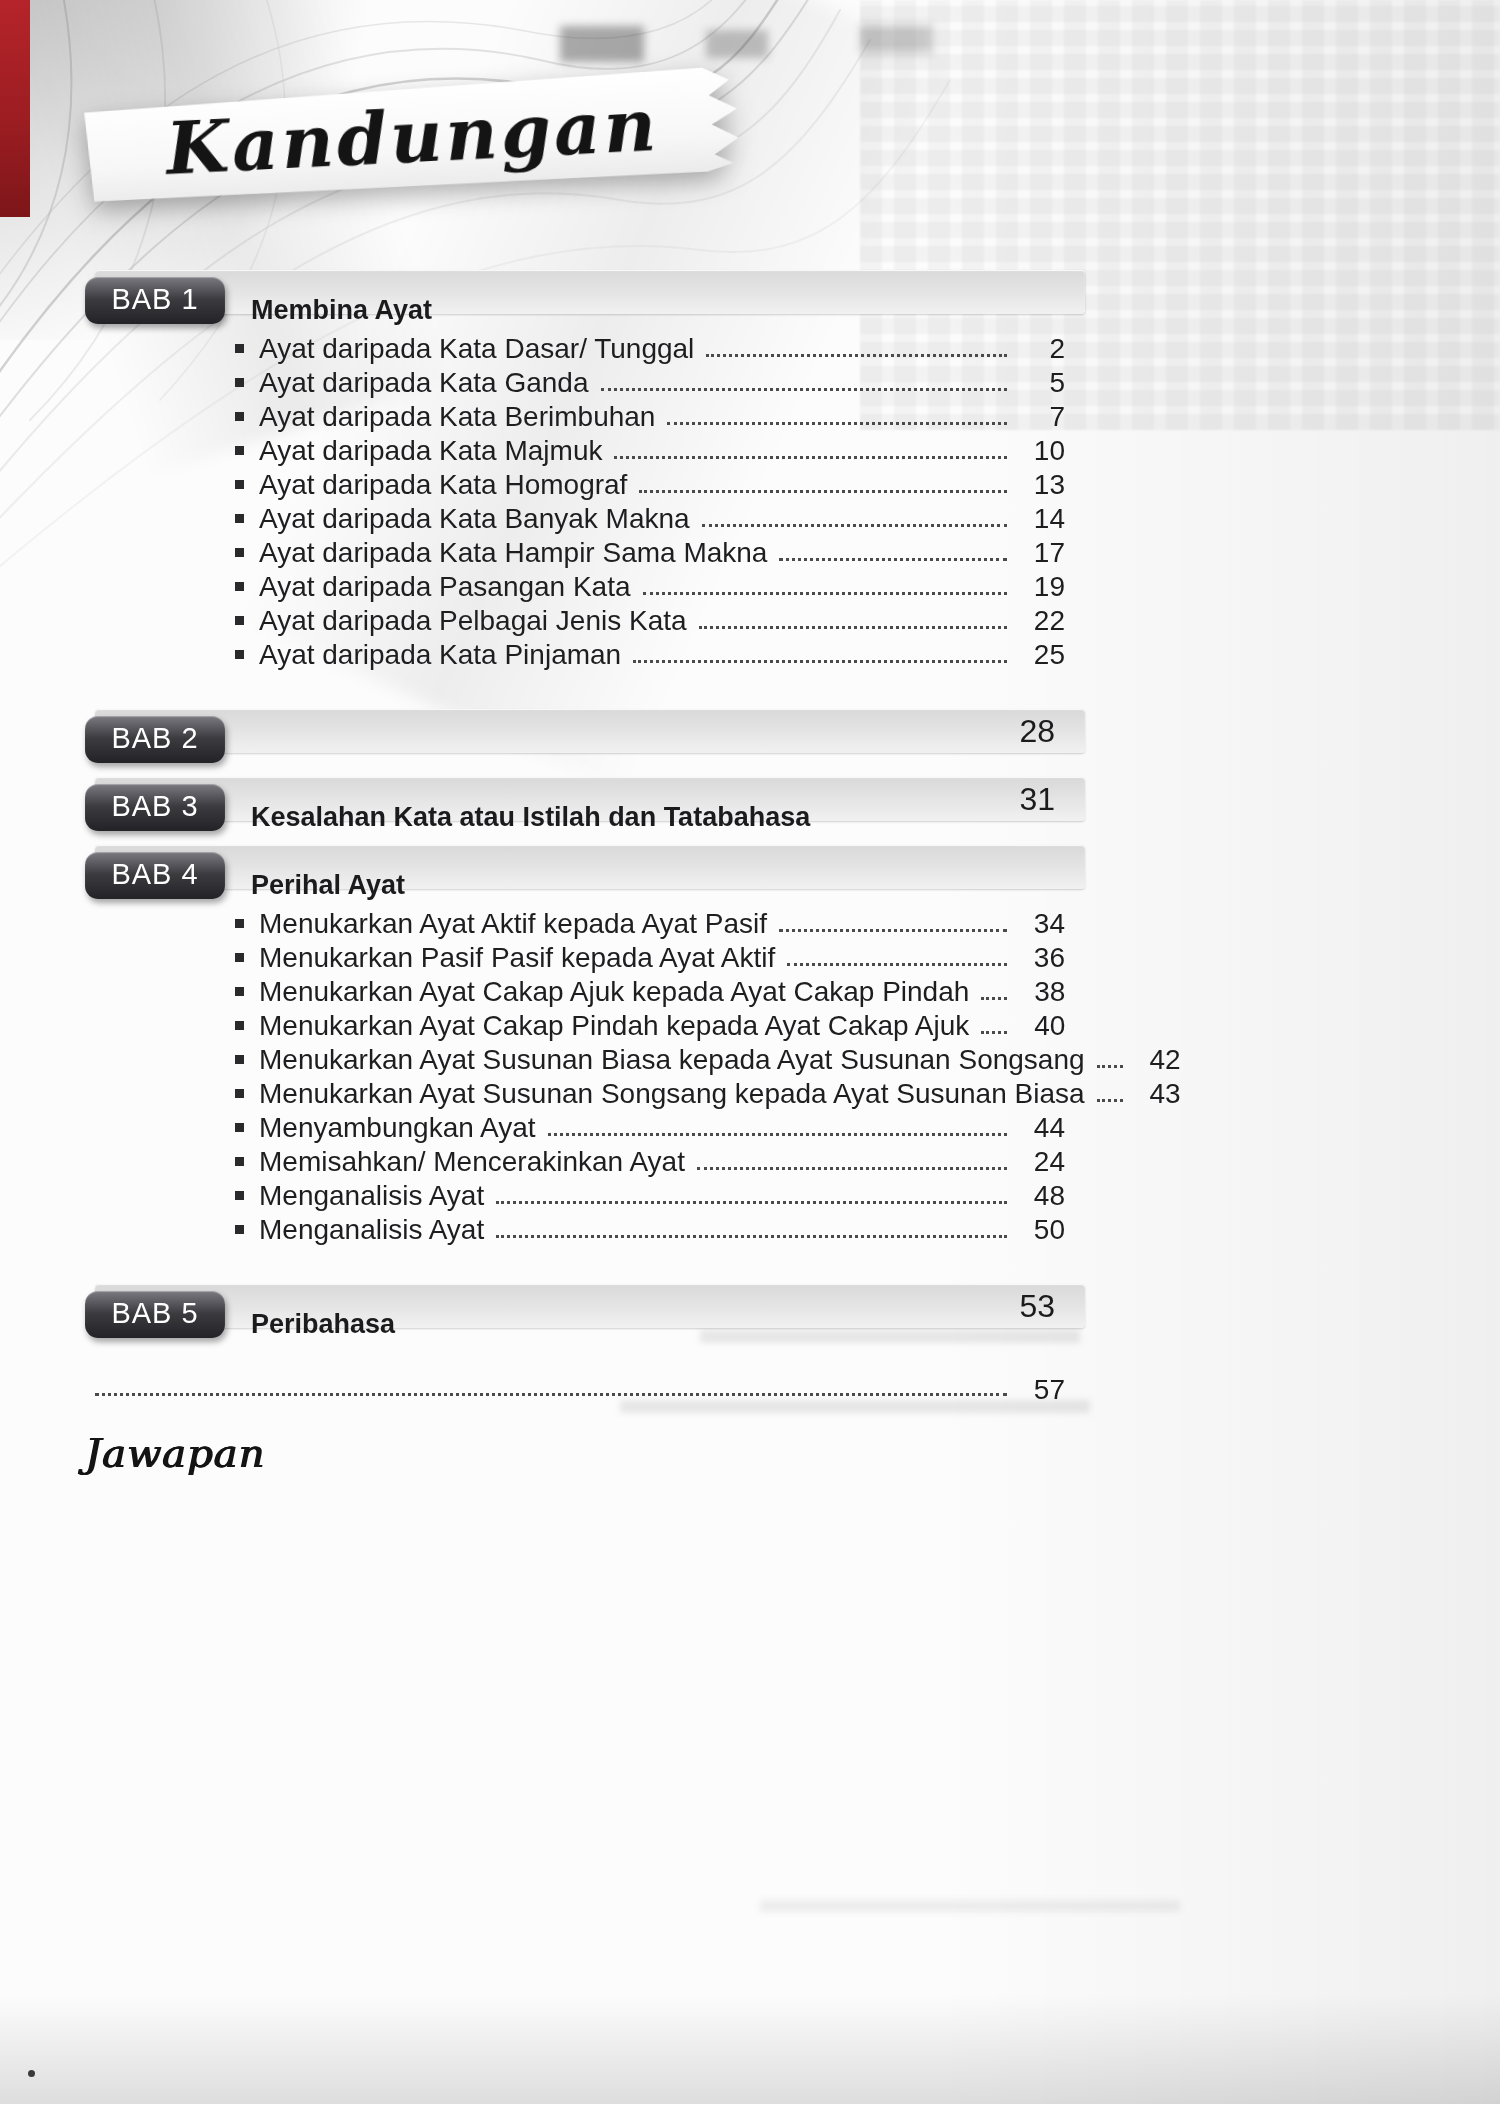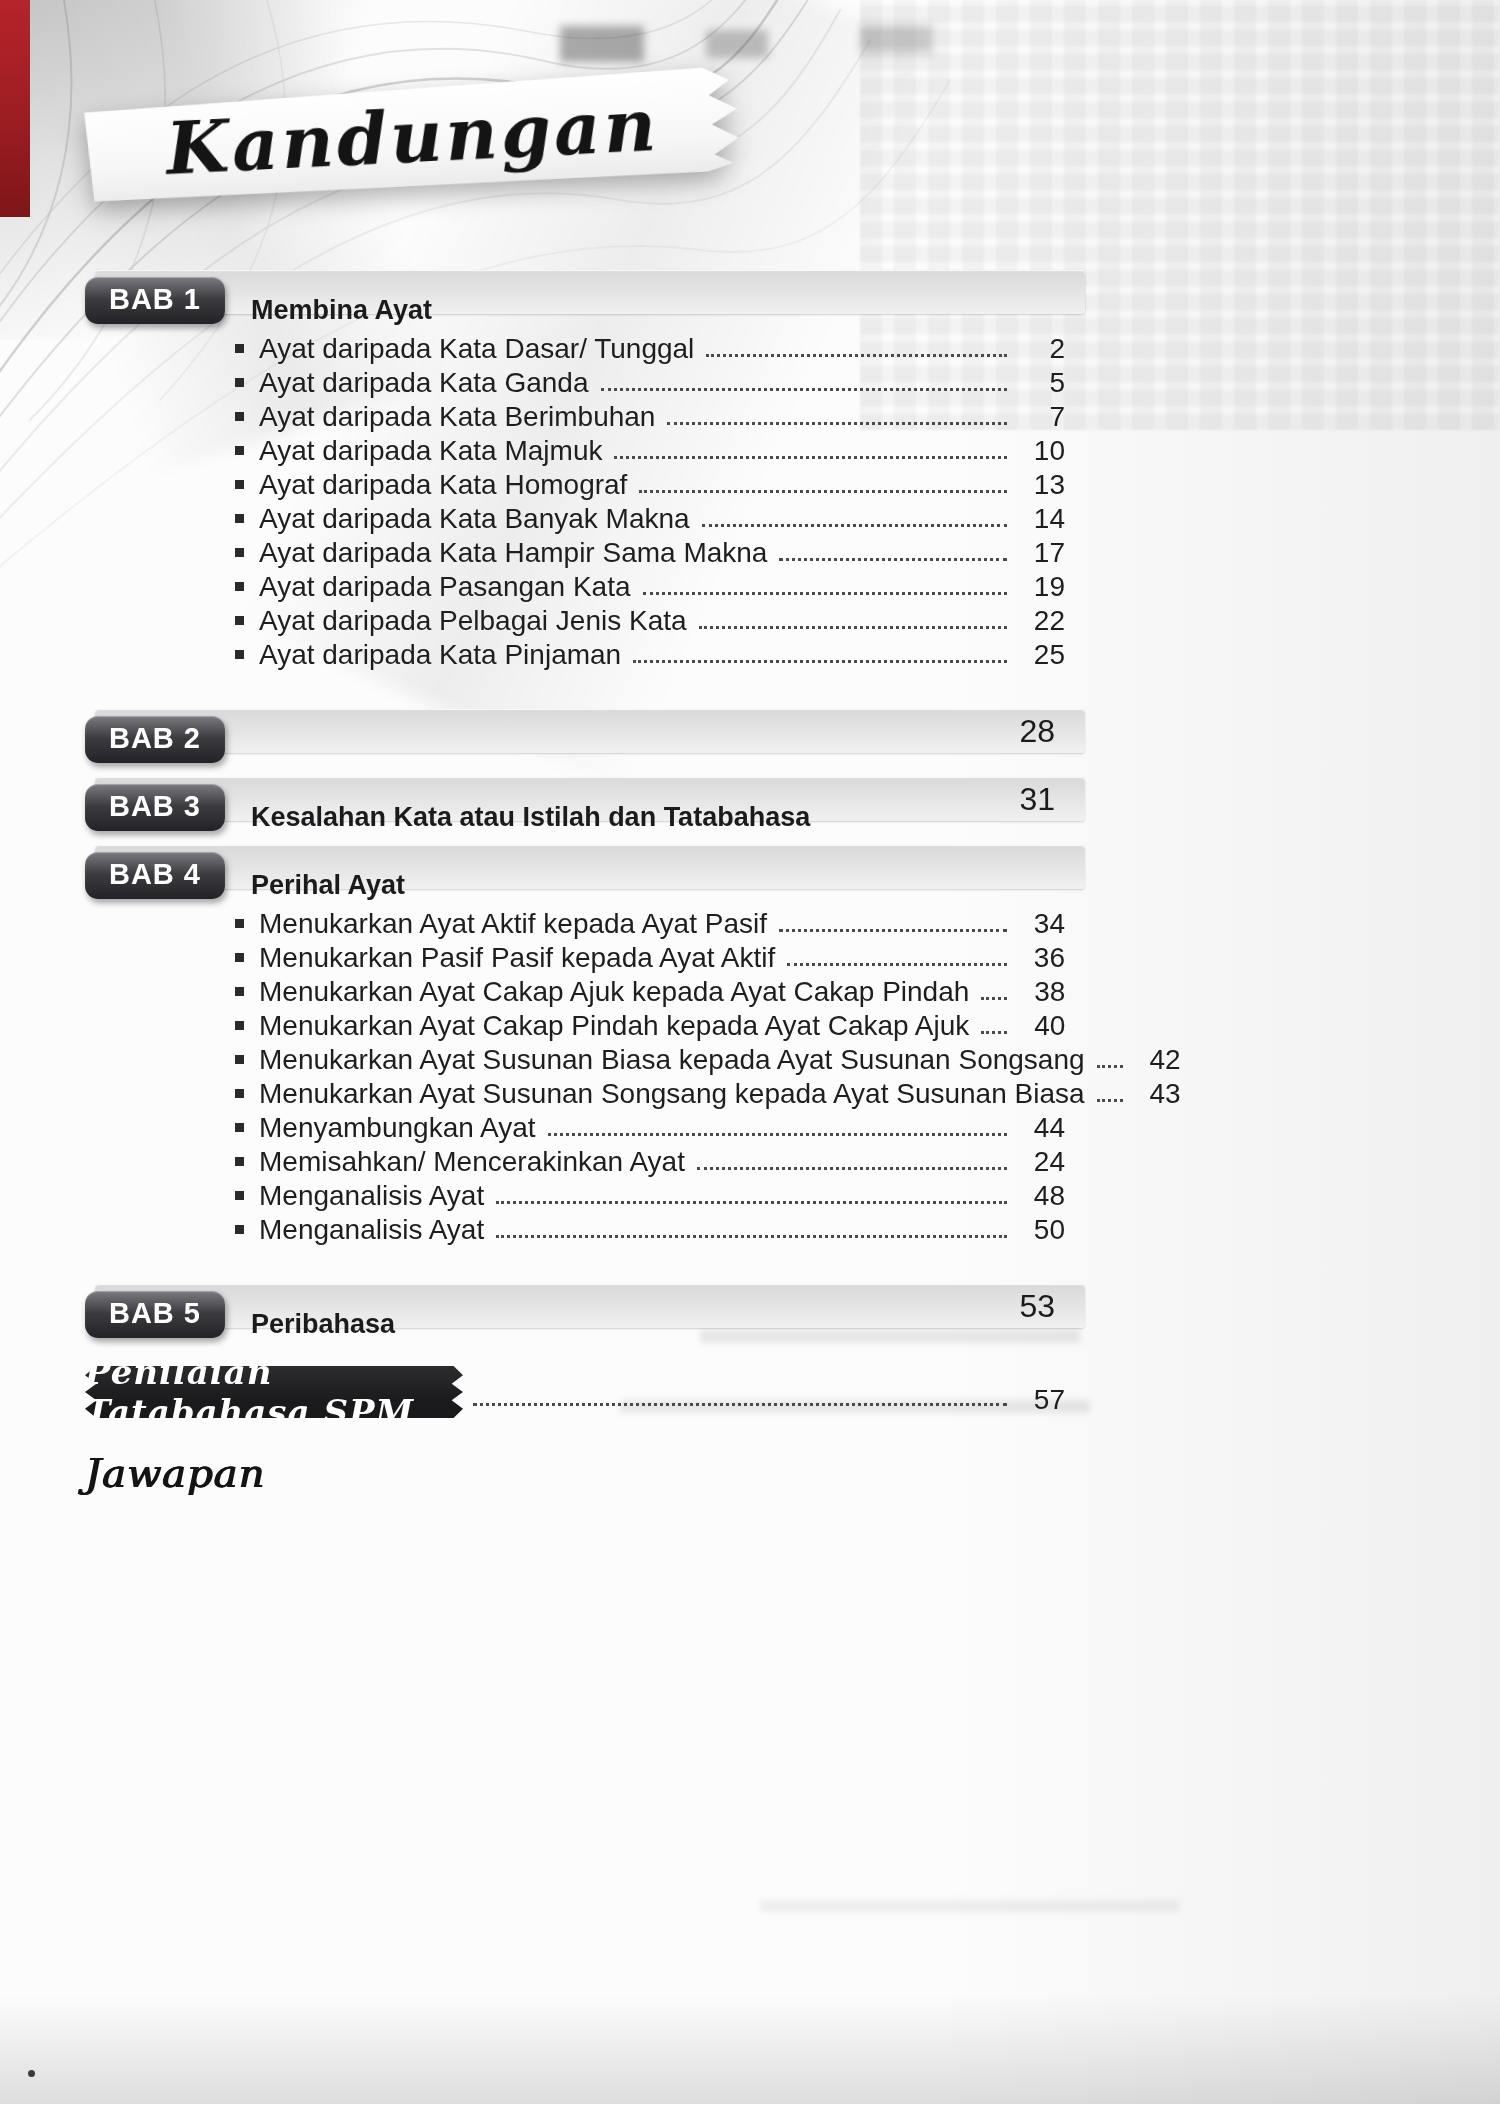--- a/index.html
+++ b/index.html
@@ -52,21 +52,21 @@
   .content{position:absolute;left:85px;top:266px;width:1000px;}
   .chapter-section{margin-bottom:24px;}
   .chapter-section.no-items{margin-bottom:16px;}
   .chapter-header{position:relative;display:flex;align-items:center;height:52px;}
   .chapter-bar{position:absolute;left:10px;right:0;top:4px;height:44px;border-radius:4px;
     background:linear-gradient(180deg, var(--bar-light,#d9d9d9) 0%, #e3e3e3 45%, #f1f1f1 100%);
     box-shadow:0 1px 2px rgba(0,0,0,.18), inset 0 1px 1px rgba(255,255,255,.9);}
   .chapter-badge{position:relative;z-index:2;min-width:96px;text-align:center;
     padding:6px 22px 8px;border-radius:13px;
     background:linear-gradient(180deg,#7a7a80 0%, var(--badge-dark,#3a3a3f) 48%, #232327 100%);
-    color:#fff;font-weight:700;font-size:29px;letter-spacing:1px;
+    color:#fff;font-weight:400;font-size:29px;letter-spacing:1px;
     box-shadow:2px 4px 6px rgba(0,0,0,.35), inset 0 1px 1px rgba(255,255,255,.35);margin-top:16px;}
   .chapter-title{position:relative;z-index:2;margin-left:26px;font-size:27px;font-weight:700;color:#1b1b1d;margin-top:36px;}
   .chapter-page{position:relative;z-index:2;margin-left:auto;padding-right:30px;font-size:32px;color:#1b1b1d;}
   .toc-list{list-style:none;margin:0;padding:12px 20px 8px 150px;}
   .toc-item{display:flex;align-items:baseline;font-size:28px;line-height:31px;margin:3px 0;color:#1e1e20;}
   .bullet{flex:none;width:9px;height:9px;background:#2a2a2c;margin-right:15px;align-self:center;}
   .toc-label{flex:none;white-space:nowrap;}
   .leader{flex:1 1 auto;min-width:26px;border-bottom:3.2px dotted #4a4a4c;
     align-self:flex-end;margin:0 10px 7px 12px;}
   .toc-page{flex:none;min-width:48px;text-align:right;}
@@ -285,23 +285,20 @@
           <div class="chapter-header">
             <div class="chapter-bar"></div>
             <div class="chapter-badge">BAB 5</div>
             <div class="chapter-title">Peribahasa</div>
             <div class="chapter-page">53</div>
           </div>
         </section>
       </div>
 
     <div class="assessment-row">
-      <div class="assessment-banner">
-        <span class="assessment-text">Penilaian Tatabahasa SPM</span>
-      </div>
       <span class="assess-leader"></span>
       <span class="assess-page">57</span>
     </div>
 
     <div class="answers">Jawapan</div>
   </main>
 
   <div class="artifact-bottom"></div>
   <div class="stray-dot"></div>
 </div>

